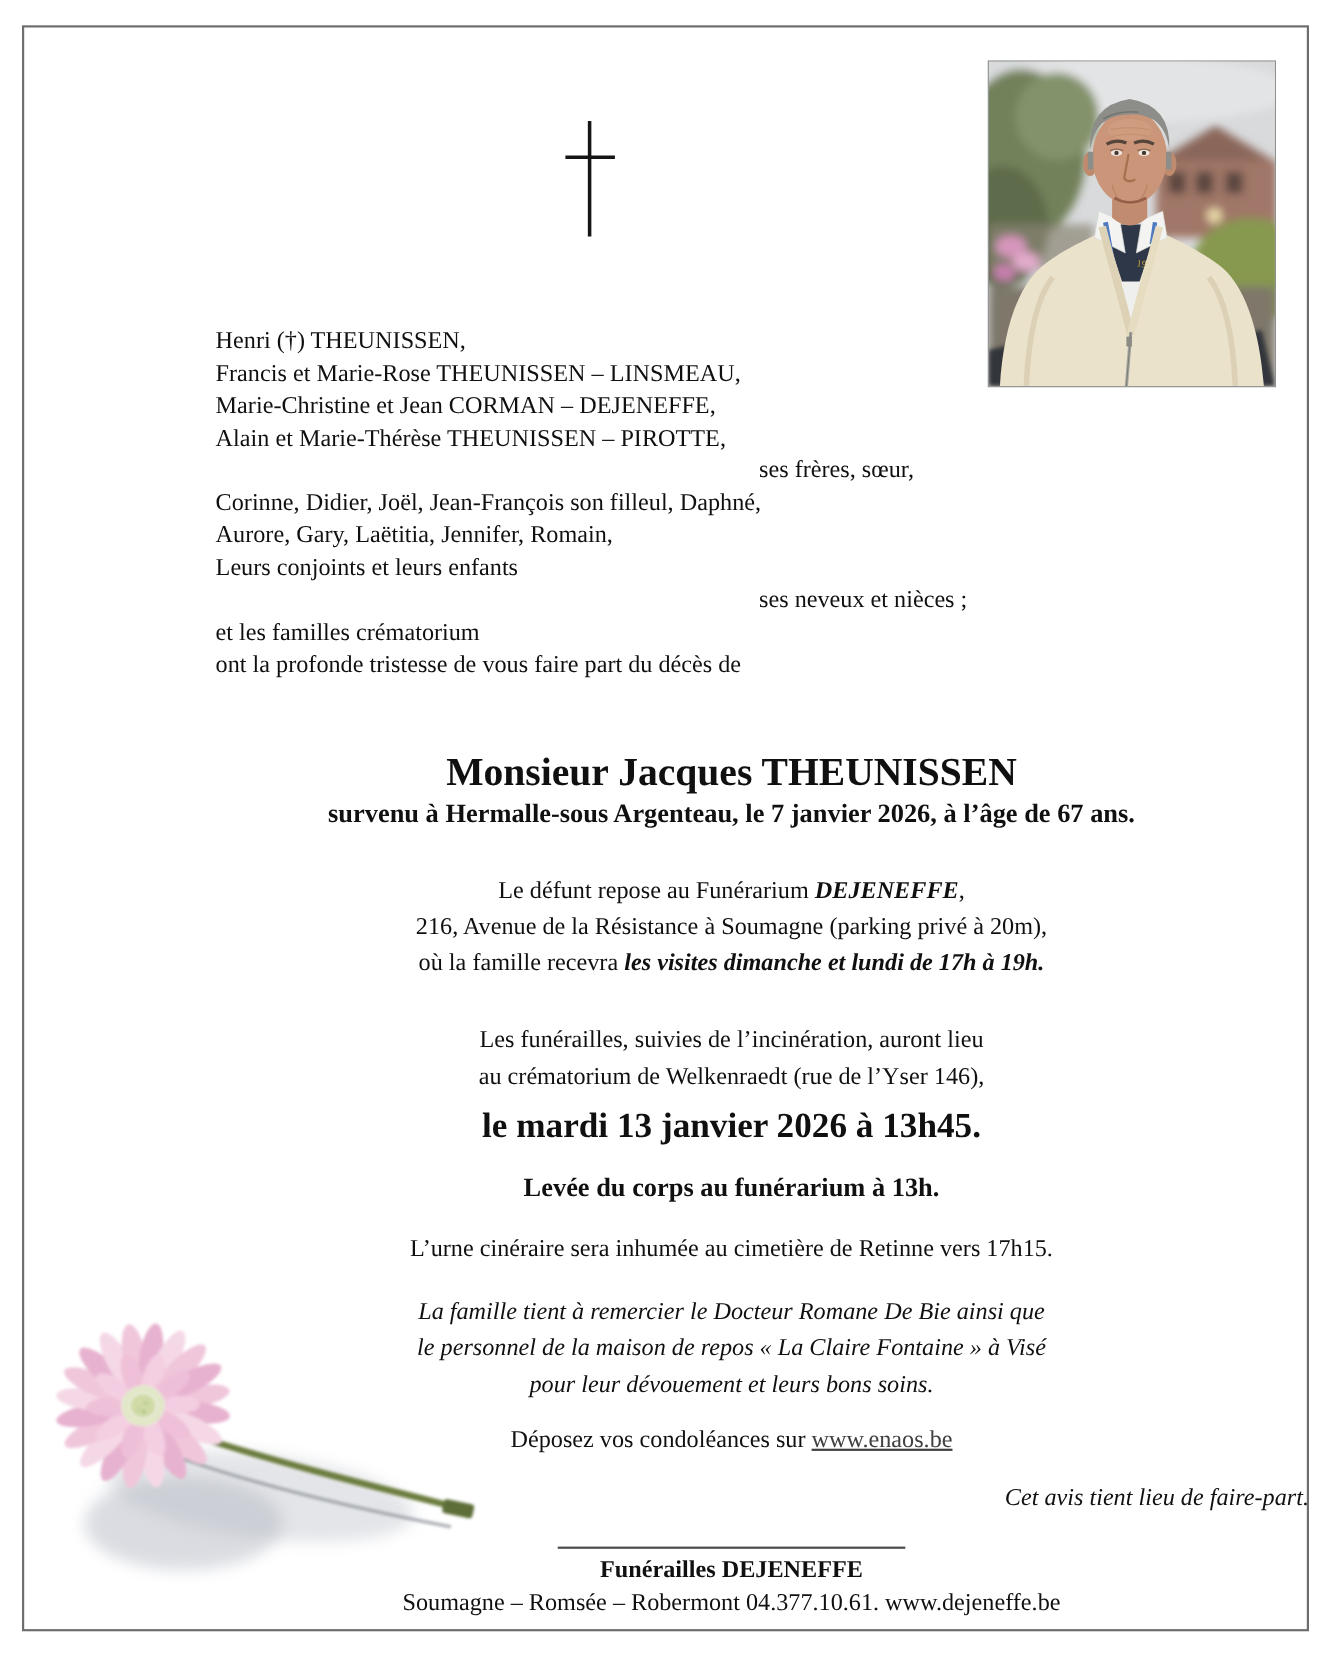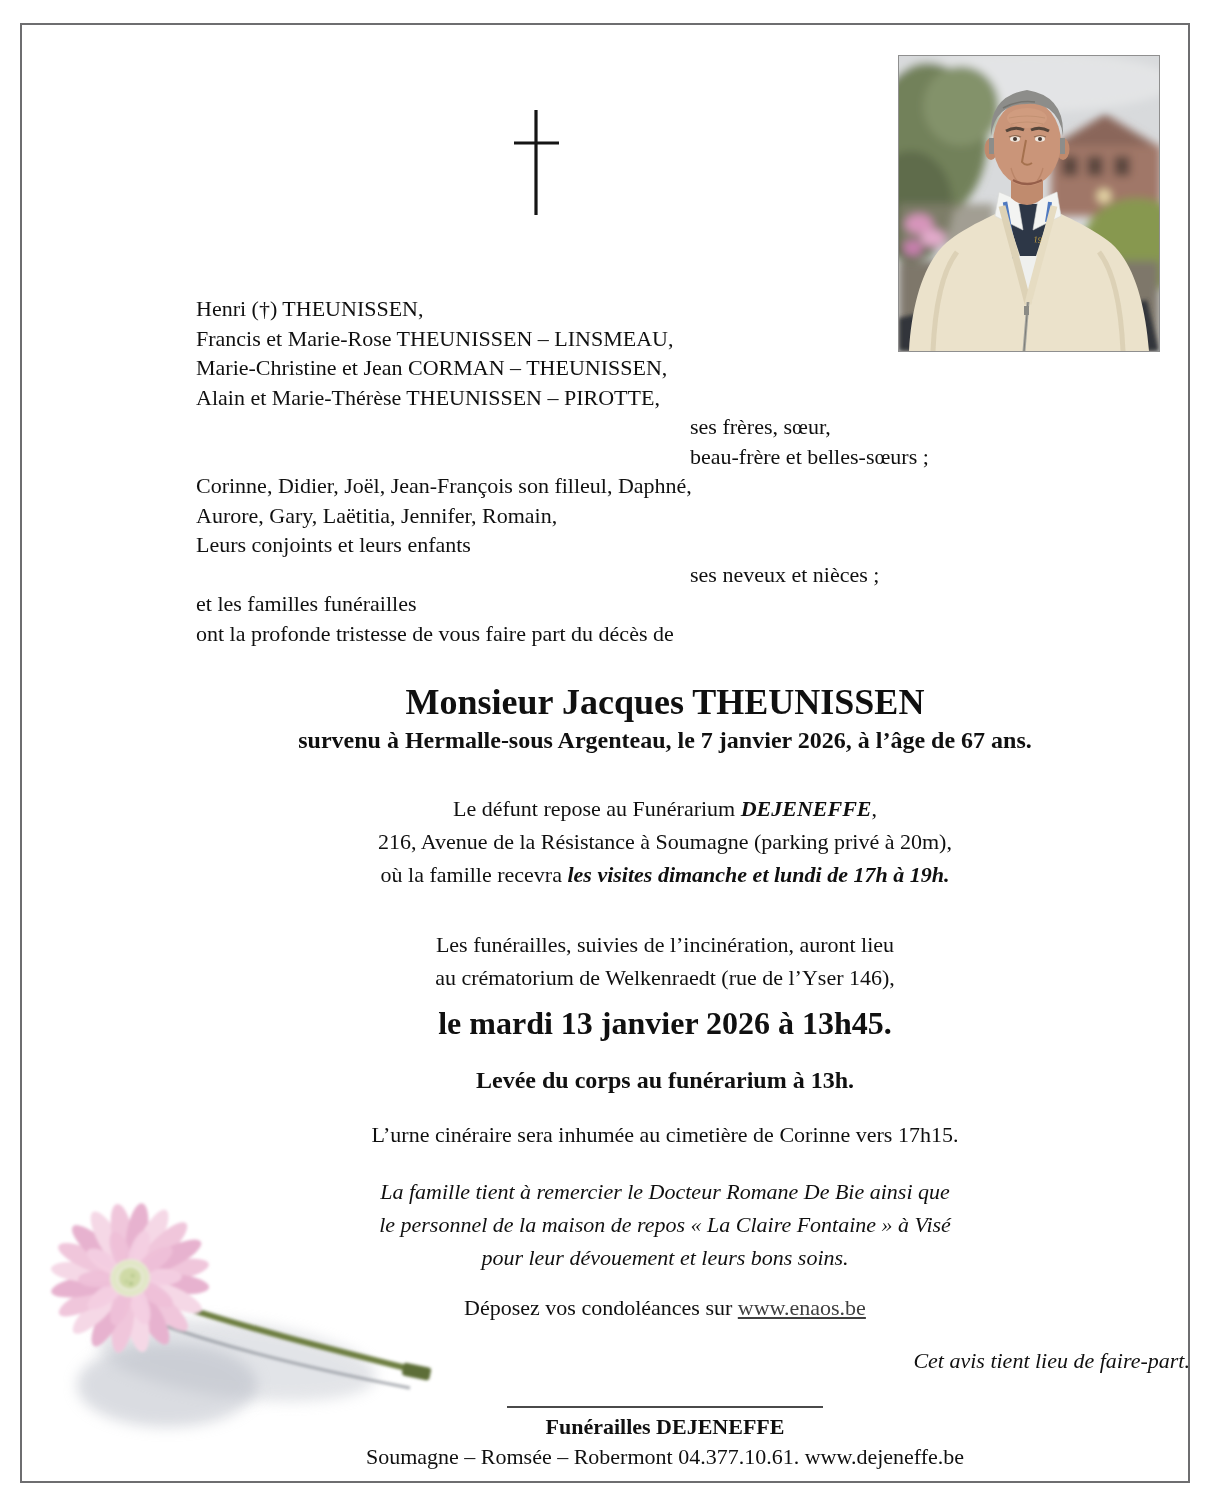--- a/index.html
+++ b/index.html
@@ -127,49 +127,48 @@
         <path d="M114,124 Q128,132 143,124" stroke="#965f4a" stroke-width="2.5" fill="none"></path>
         <path d="M110,62 Q128,58 146,62" stroke="#b98a6a" stroke-width="1" fill="none" opacity="0.6"></path>
         <path d="M112,68 Q128,64 144,68" stroke="#b98a6a" stroke-width="1" fill="none" opacity="0.6"></path>
       </g>
     </svg>
   </div>
 
   <div class="names">
     <div class="line">Henri (†) THEUNISSEN,</div>
     <div class="line">Francis et Marie-Rose THEUNISSEN – LINSMEAU,</div>
-    <div class="line">Marie-Christine et Jean CORMAN – THEUNISSEN,</div>
+    <div class="line">Marie-Christine et Jean CORMAN – DEJENEFFE,</div>
     <div class="line">Alain et Marie-Thérèse THEUNISSEN – PIROTTE,</div>
     <div class="line indent">ses frères, sœur,</div>
-    <div class="line indent">beau-frère et belles-sœurs ;</div>
     <div class="line">Corinne, Didier, Joël, Jean-François son filleul, Daphné,</div>
     <div class="line">Aurore, Gary, Laëtitia, Jennifer, Romain,</div>
     <div class="line">Leurs conjoints et leurs enfants</div>
     <div class="line indent">ses neveux et nièces ;</div>
-    <div class="line">et les familles funérailles</div>
+    <div class="line">et les familles crématorium</div>
     <div class="line">ont la profonde tristesse de vous faire part du décès de</div>
   </div>
 
   <div class="cz cz-title">Monsieur Jacques THEUNISSEN</div>
   <div class="cz cz-death">survenu à Hermalle-sous Argenteau, le 7 janvier 2026, à l’âge de 67 ans.</div>
 
   <div class="cz cz-repose">
     <div><span>Le défunt repose au Funérarium </span><b>DEJENEFFE</b><span>,</span></div>
     <div>216, Avenue de la Résistance à Soumagne (parking privé à 20m),</div>
     <div><span>où la famille recevra </span><b>les visites dimanche et lundi de 17h à 19h.</b></div>
   </div>
 
   <div class="cz cz-funeral">
     <div>Les funérailles, suivies de l’incinération, auront lieu</div>
     <div>au crématorium de Welkenraedt (rue de l’Yser 146),</div>
   </div>
 
   <div class="cz cz-date">le mardi 13 janvier 2026 à 13h45.</div>
   <div class="cz cz-levee">Levée du corps au funérarium à 13h.</div>
-  <div class="cz cz-urne">L’urne cinéraire sera inhumée au cimetière de Corinne vers 17h15.</div>
+  <div class="cz cz-urne">L’urne cinéraire sera inhumée au cimetière de Retinne vers 17h15.</div>
 
   <div class="cz cz-thanks">
     <div>La famille tient à remercier le Docteur Romane De Bie ainsi que</div>
     <div>le personnel de la maison de repos « La Claire Fontaine » à Visé</div>
     <div>pour leur dévouement et leurs bons soins.</div>
   </div>
 
   <div class="cz cz-condole">
     <span>Déposez vos condoléances sur </span><a href="#" class="weblink">www.enaos.be</a>
   </div>

